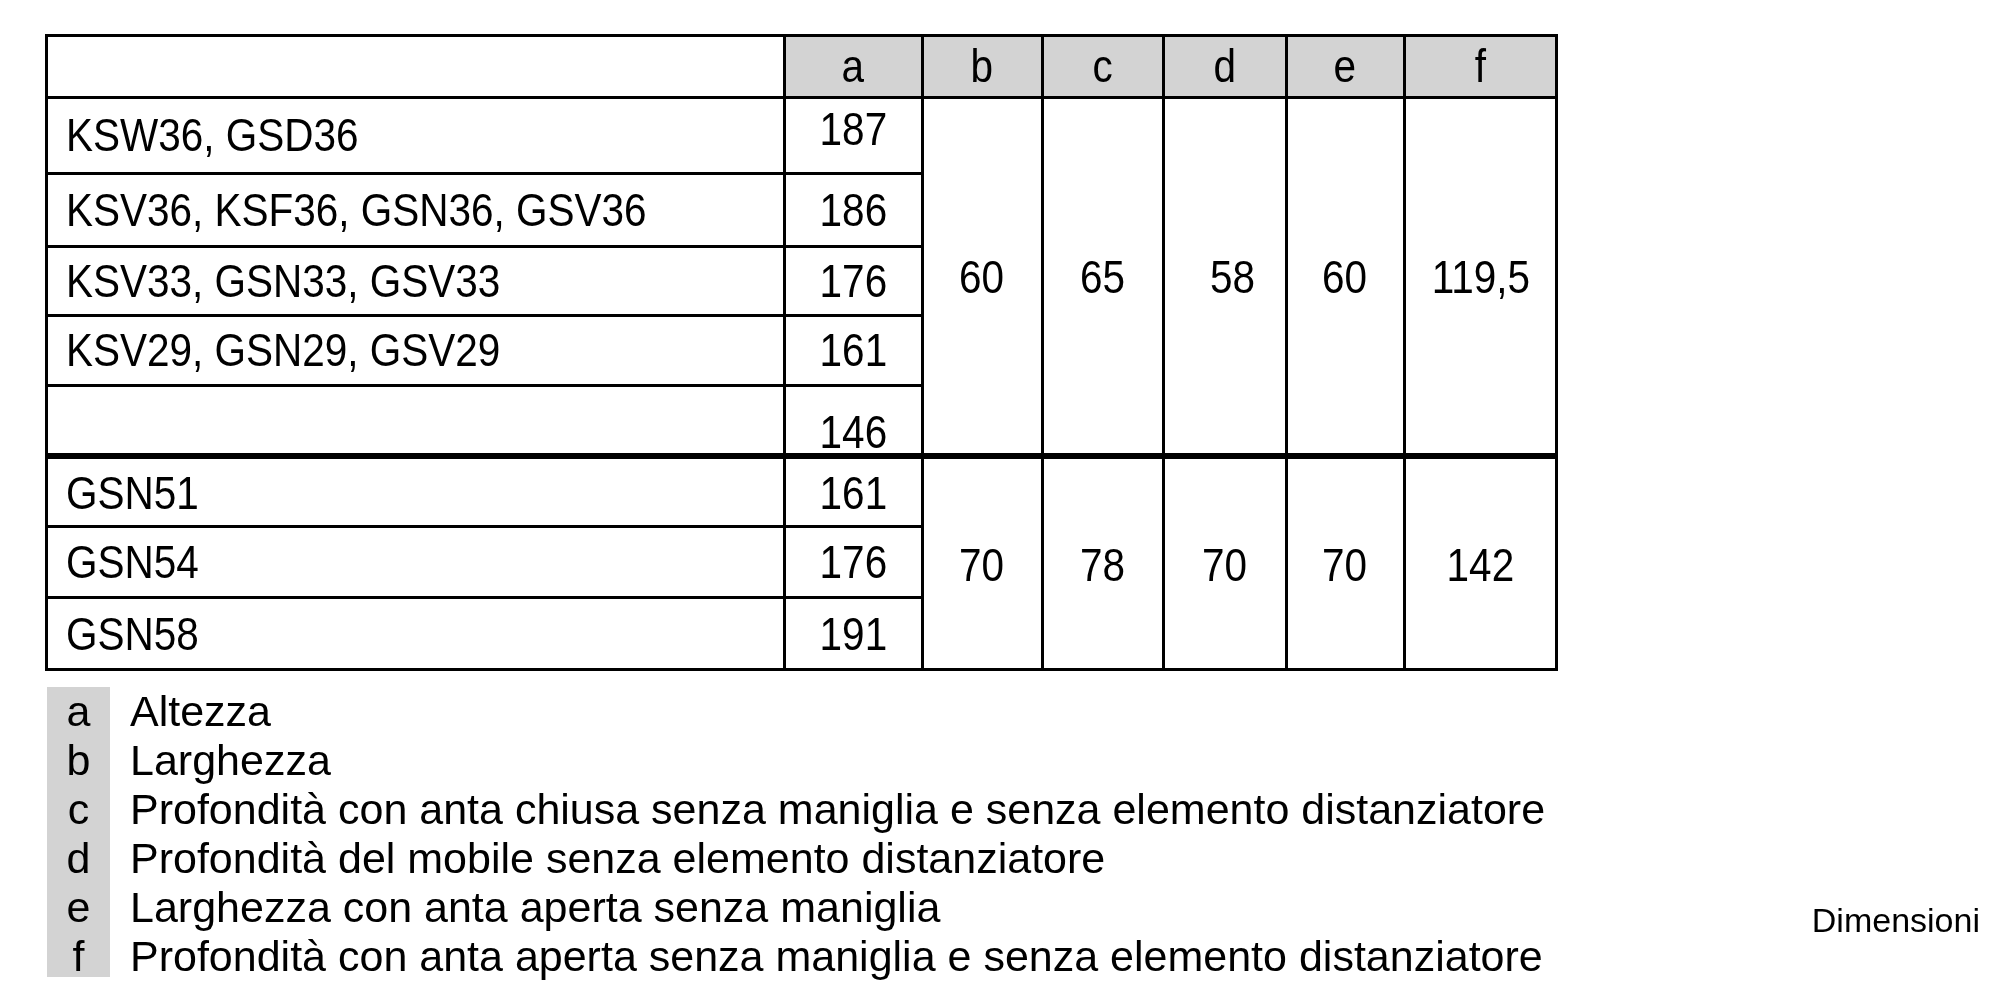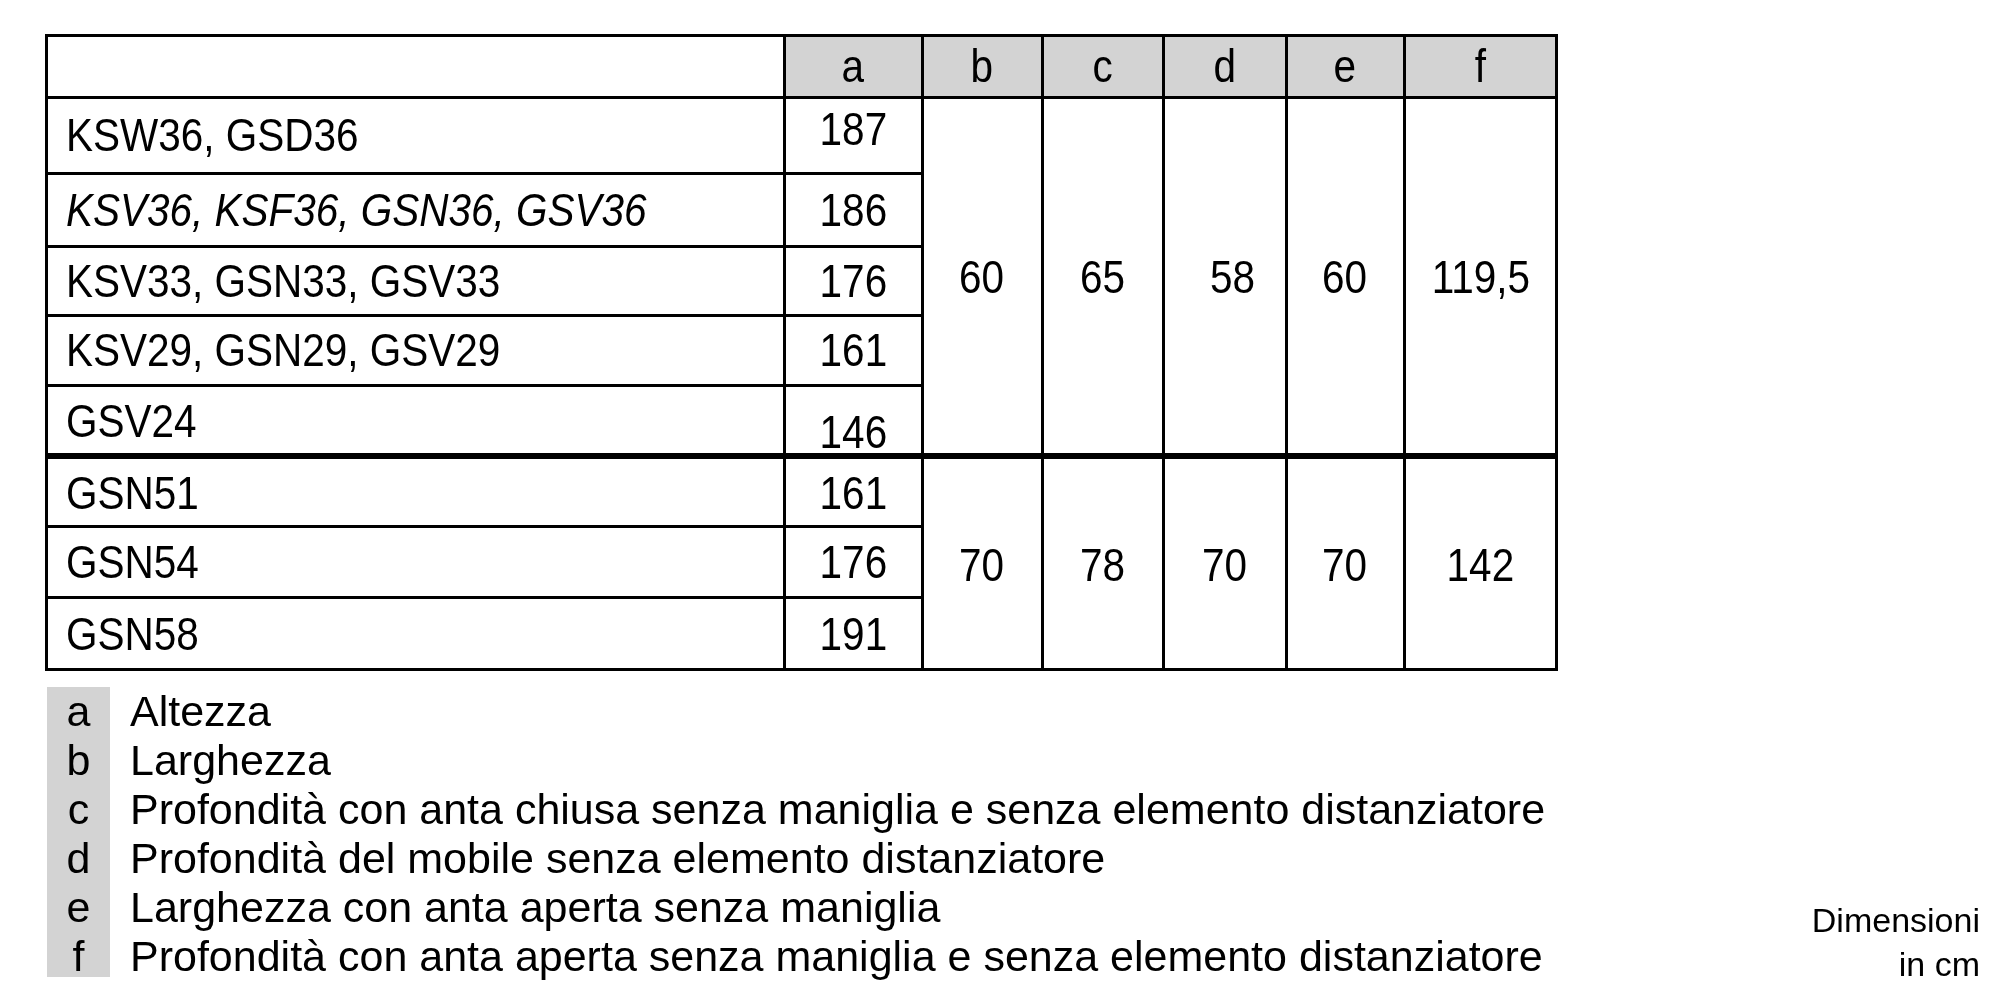--- a/index.html
+++ b/index.html
@@ -47,44 +47,41 @@
       <span>f</span>
     </div>
 
   <div class="cell left" style="left:0;top:62px;width:738px;height:76px;">
       <span>KSW36, GSD36</span>
     </div>
   <div class="cell center" style="left:738px;top:56px;width:138px;height:76px;">
       <span>187</span>
     </div>
 
-  <div class="cell left" style="left:0;top:138px;width:738px;height:73px;font-style:italic;">
+  <div class="cell left" style="left:0;top:138px;width:738px;height:73px;">
       <span>KSV36, KSF36, GSN36, GSV36</span>
     </div>
   <div class="cell center" style="left:738px;top:138px;width:138px;height:73px;">
       <span>186</span>
     </div>
 
   <div class="cell left" style="left:0;top:211px;width:738px;height:69px;">
       <span>KSV33, GSN33, GSV33</span>
     </div>
   <div class="cell center" style="left:738px;top:211px;width:138px;height:69px;">
       <span>176</span>
     </div>
 
   <div class="cell left" style="left:0;top:280px;width:738px;height:70px;">
       <span>KSV29, GSN29, GSV29</span>
     </div>
   <div class="cell center" style="left:738px;top:280px;width:138px;height:70px;">
       <span>161</span>
     </div>
 
-  <div class="cell left" style="left:0;top:350px;width:738px;height:71px;">
-      <span>GSV24</span>
-    </div>
   <div class="cell center" style="left:738px;top:361px;width:138px;height:71px;">
       <span>146</span>
     </div>
 
   <div class="cell center" style="left:876px;top:62px;width:120px;height:359px;">
       <span>60</span>
     </div>
   <div class="cell center" style="left:996px;top:62px;width:121px;height:359px;">
       <span>65</span>
     </div>
@@ -182,14 +179,13 @@
   <span class="legend-key">e</span>
   <span class="legend-text">Larghezza con anta aperta senza maniglia</span>
 </div>
 <div class="legend-row" style="top:932px;">
   <span class="legend-key">f</span>
   <span class="legend-text">Profondità con anta aperta senza maniglia e senza elemento distanziatore</span>
 </div>
 
 <div class="units">
   <div>Dimensioni</div>
-  <div>in cm</div>
 </div>
 
 </body></html>

